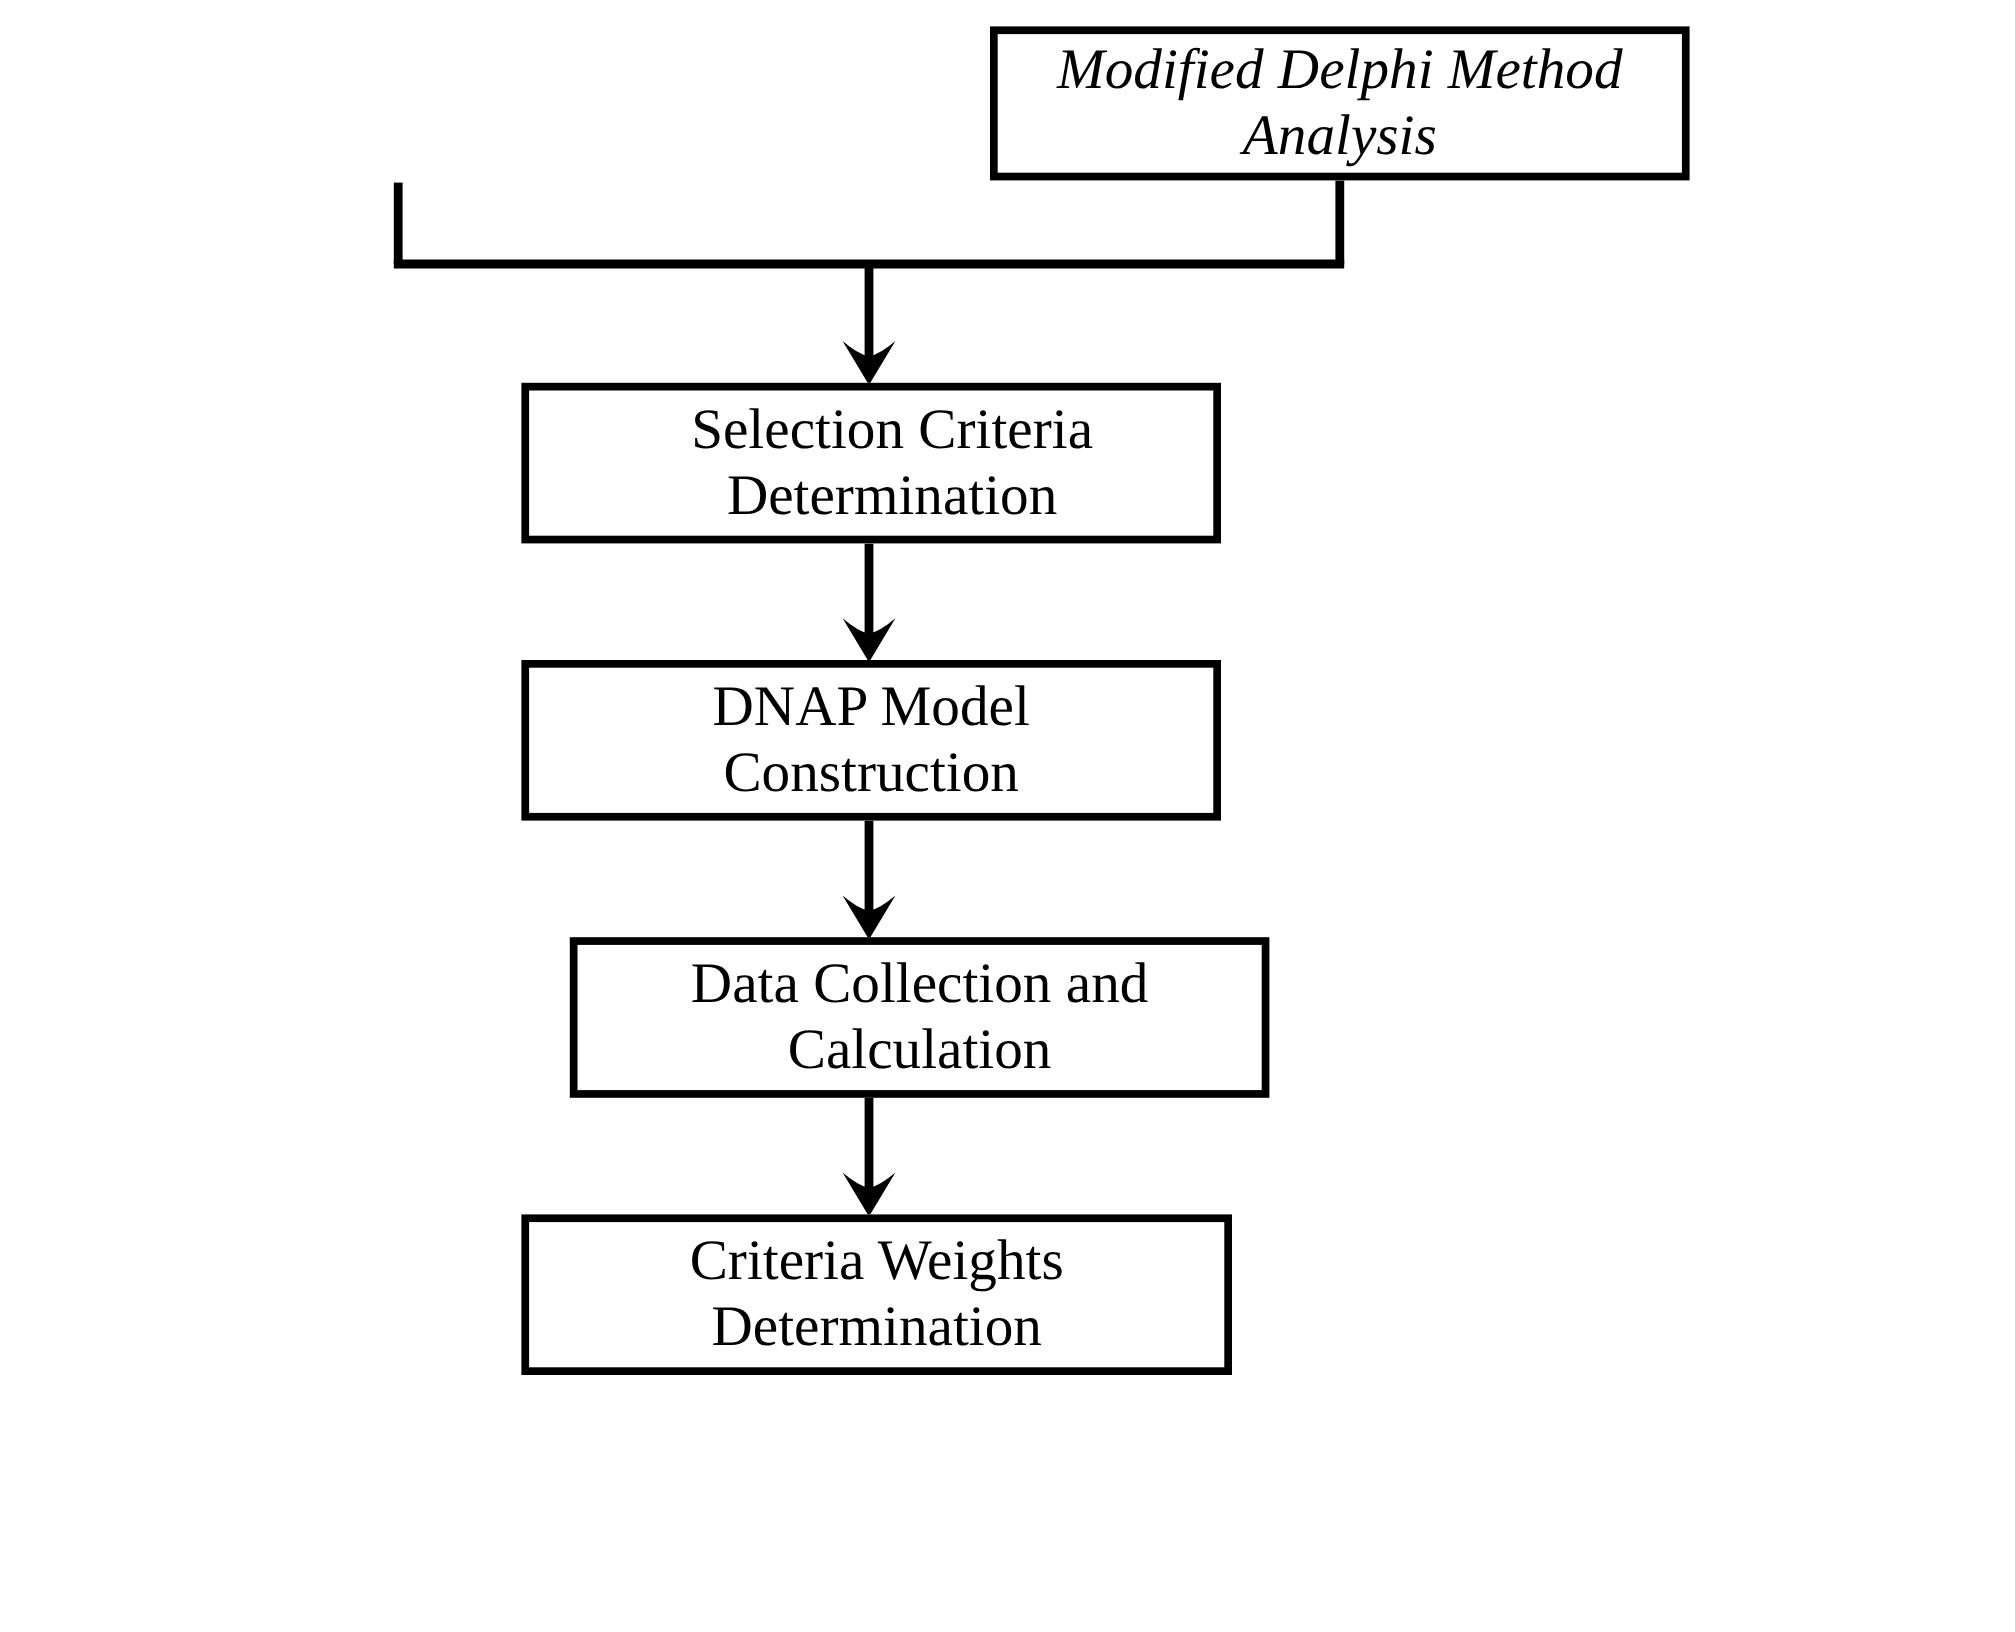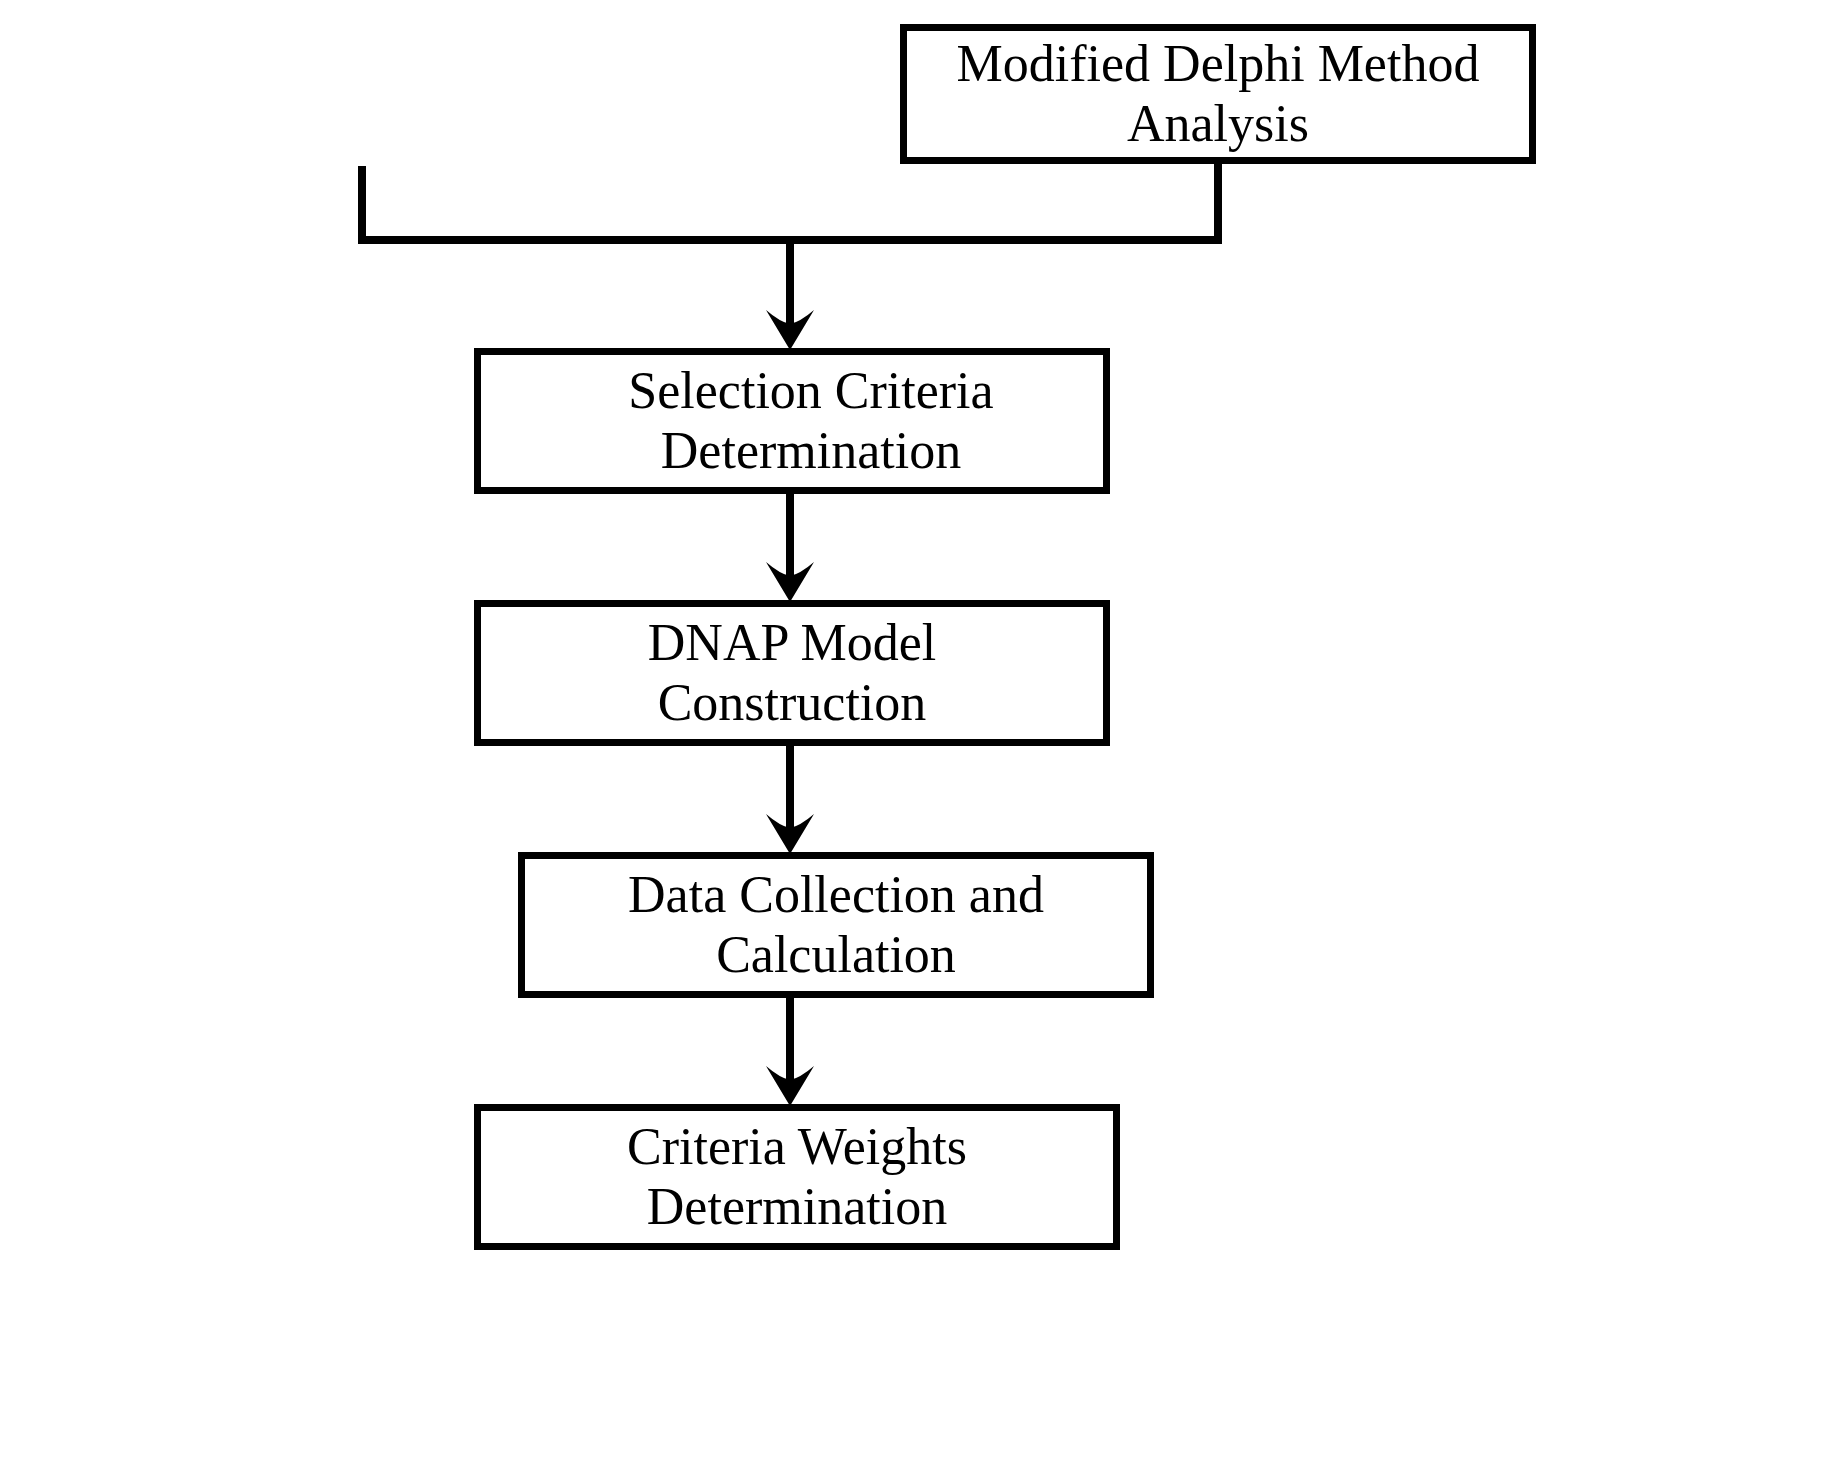--- a/index.html
+++ b/index.html
@@ -33,21 +33,21 @@
   }
   .node .label {
     display: block;
     white-space: pre-line;
   }
   
   #node-literature-review {
     left: 44px;  top: 32px;  width: 636px;  height: 134px;
   }
   #node-delphi-analysis {
-    left: 900px; top: 24px;  width: 636px;  height: 140px;
+    left: 900px; top: 24px;  width: 636px;  height: 140px; font-style: italic;
   }
   
   #node-selection-criteria {
     left: 474px; top: 348px;  width: 636px; height: 146px; padding-left: 48px;
   }
   #node-dnap-model {
     left: 474px; top: 600px;  width: 636px; height: 146px;
   }
   #node-data-collection {
     left: 474px; top: 852px;  width: 636px; height: 146px; margin-left: 44px;

